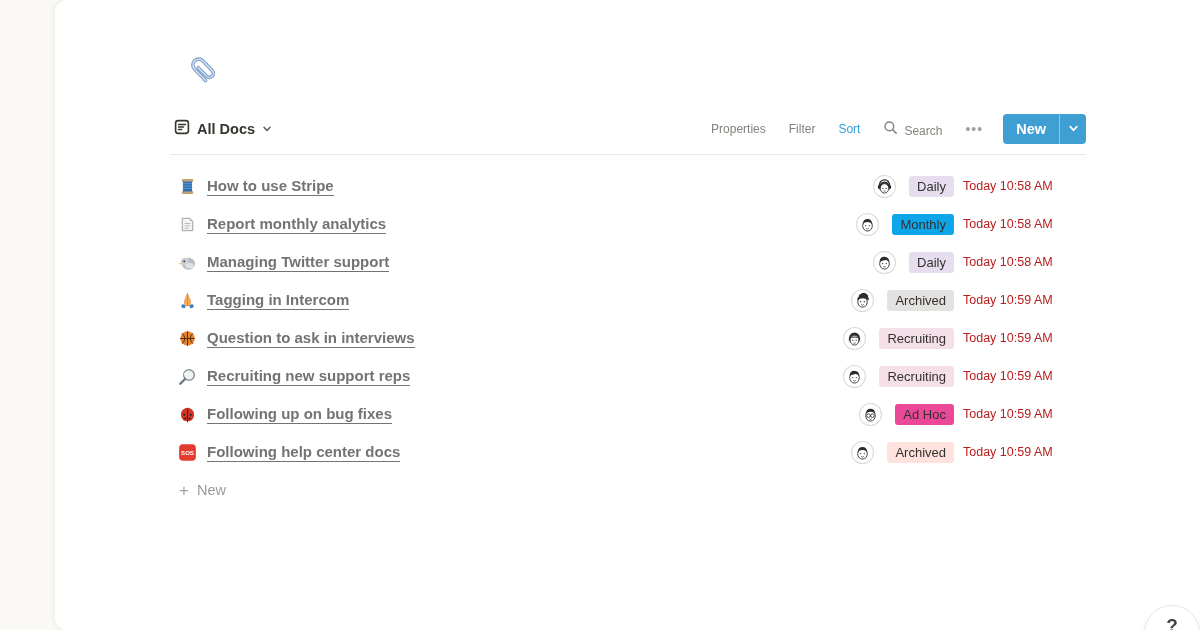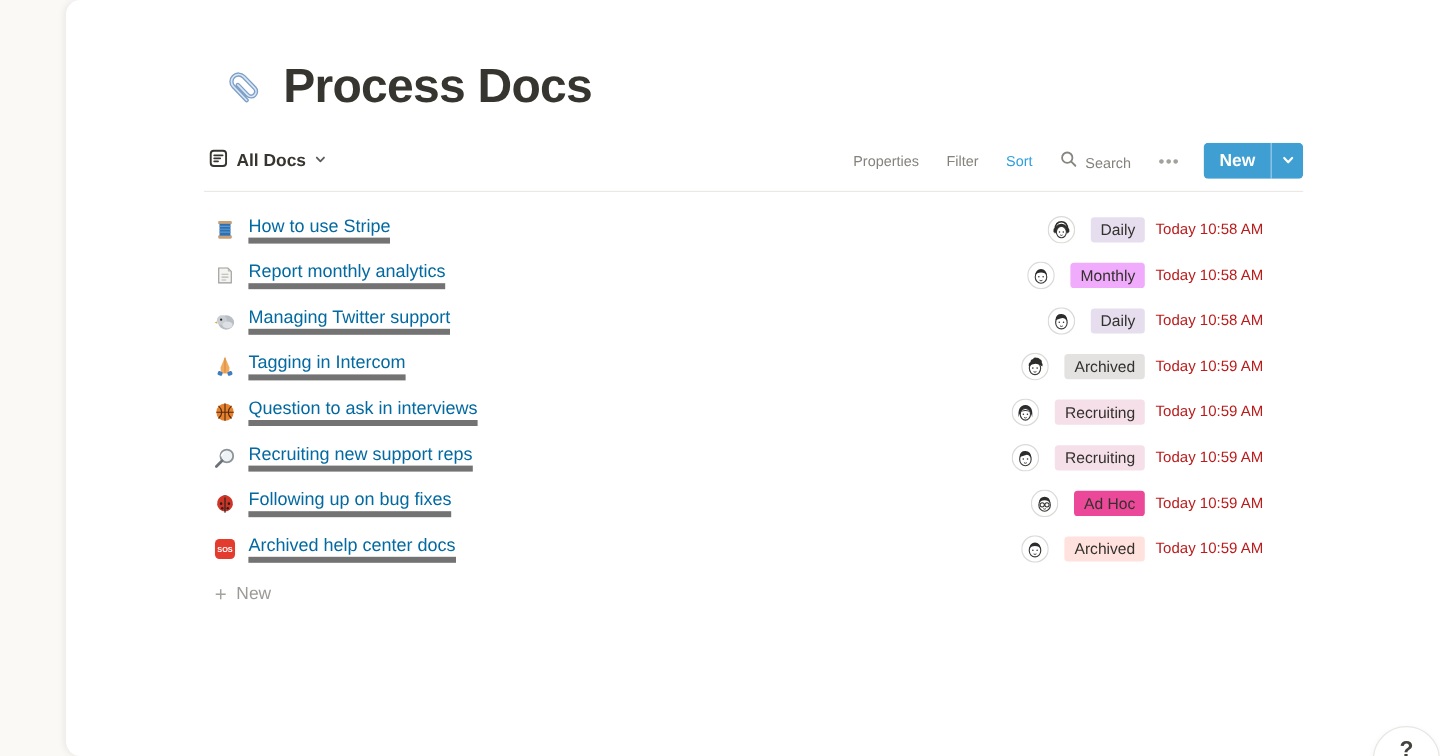--- a/index.html
+++ b/index.html
@@ -45,22 +45,22 @@
     display:flex; align-items:center; justify-content:center;
   }
 
   .divider { margin-top:10px; border-bottom:1px solid #eae9e7; }
 
   
   .rows { margin-top:12px; }
   .row { height:38px; display:flex; align-items:center; cursor:pointer; }
   .doc-icon { width:19px; height:19px; margin:0 10px 0 8px; flex:none; display:inline-flex; }
   .doc-title {
-    font-size:15px; font-weight:400; color:#0369a1; text-decoration:none;
-    border-bottom:5px solid #737373; padding-bottom:1px; white-space:nowrap; cursor:pointer;
+    font-size:15px; font-weight:700; color:#737373; text-decoration:none;
+    border-bottom:1px solid #737373; padding-bottom:1px; white-space:nowrap; cursor:pointer;
   }
   .row-spacer { flex:1; }
   .avatar { width:23px; height:23px; flex:none; margin-right:13px; display:inline-flex; border-radius:50%; }
   .tag {
     height:21px; line-height:21px; padding:0 8px; border-radius:3px;
     font-size:13px; color:#33312d; white-space:nowrap;
   }
   .time { width:123px; margin-left:9px; font-size:12.5px; color:#b91c1c; white-space:nowrap; }
 
   .add-row { height:38px; display:flex; align-items:center; gap:8px; padding-left:9px;
@@ -83,21 +83,20 @@
 
     <div class="page-header">
       <span class="page-emoji">
           <svg viewBox="0 0 36 36" width="38" height="38">
             <g transform="rotate(-44 18 18)" fill="none" stroke-linecap="round">
               <path d="M13.5 27.5 V12.5 a5.6 5.6 0 0 1 11.2 0 V25 a3.9 3.9 0 0 1 -7.8 0 V14" stroke="#7e9fc6" stroke-width="3.4"></path>
               <path d="M13.5 27.5 V12.5 a5.6 5.6 0 0 1 11.2 0 V25 a3.9 3.9 0 0 1 -7.8 0 V14" stroke="#d8e6f5" stroke-width="1.3"></path>
             </g>
           </svg>
         </span>
-      <h1 class="page-title">Process Docs</h1>
     </div>
 
     <div class="toolbar">
       <div class="view-switcher">
         <span>
           <svg viewBox="0 0 16 16" width="16" height="16">
               <rect x="1.6" y="1.6" width="12.8" height="12.8" rx="2.6" fill="none" stroke="#37352f" stroke-width="1.6"></rect>
               <path d="M4.5 5.4h7M4.5 7.9h5M4.5 10.4h3.2" stroke="#37352f" stroke-width="1.5" stroke-linecap="round"></path>
             </svg>
         </span>
@@ -182,21 +181,21 @@
     <span class="avatar">
             <svg viewBox="0 0 22 22" width="23" height="23">
               <circle cx="11" cy="11" r="10.5" fill="#fff" stroke="#dbdad7"></circle>
               <ellipse cx="11" cy="12.2" rx="4.6" ry="5.1" fill="#fff" stroke="#3a3a38" stroke-width=".9"></ellipse>
               <path d="M6.4 11 Q6.8 5.8 11 5.8 Q15.2 5.8 15.6 11 Q14.4 8.7 11 8.7 Q7.6 8.7 6.4 11Z" fill="#2c2c2a"></path>
               <circle cx="9.3" cy="12" r=".62" fill="#2c2c2a"></circle>
               <circle cx="12.7" cy="12" r=".62" fill="#2c2c2a"></circle>
               <path d="M10.1 15.1 q.9.7 1.8 0" stroke="#2c2c2a" stroke-width=".7" fill="none" stroke-linecap="round"></path>
             </svg>
           </span>
-    <span class="tag" style="background: #f0abfc;">Monthly</span>
+    <span class="tag" style="background: #0ea5e9;">Monthly</span>
     <span class="time">Today 10:58 AM</span>
   </div>
 
   <div class="row">
     <span class="doc-icon">
             <svg viewBox="0 0 20 20" width="19" height="19">
               <ellipse cx="11" cy="11.3" rx="7" ry="6.3" fill="#b9bec4"></ellipse>
               <circle cx="7.3" cy="9.3" r="4.4" fill="#c9ced3"></circle>
               <path d="M3 10.4 l-2.2 1 2.5 1z" fill="#e8a13f"></path>
               <ellipse cx="12.2" cy="13.4" rx="4.4" ry="2.9" fill="#dde1e5"></ellipse>
@@ -321,21 +320,21 @@
     <span class="time">Today 10:59 AM</span>
   </div>
 
   <div class="row">
     <span class="doc-icon">
             <svg viewBox="0 0 20 20" width="19" height="19">
               <rect x="1.2" y="1.2" width="17.6" height="17.6" rx="4" fill="#e33b2e"></rect>
               <text x="10" y="12.8" font-size="6.4" font-weight="bold" fill="#ffffff" text-anchor="middle" font-family="Liberation Sans, sans-serif">SOS</text>
             </svg>
           </span>
-    <a class="doc-title">Archived help center docs</a>
+    <a class="doc-title">Following help center docs</a>
     <span class="row-spacer"></span>
     <span class="avatar">
             <svg viewBox="0 0 22 22" width="23" height="23">
               <circle cx="11" cy="11" r="10.5" fill="#fff" stroke="#dbdad7"></circle>
               <ellipse cx="11" cy="12.2" rx="4.6" ry="5.1" fill="#fff" stroke="#3a3a38" stroke-width=".9"></ellipse>
               <path d="M6.4 11 Q6.8 5.8 11 5.8 Q15.2 5.8 15.6 11 Q14.4 8.7 11 8.7 Q7.6 8.7 6.4 11Z" fill="#2c2c2a"></path>
               <circle cx="9.3" cy="12" r=".62" fill="#2c2c2a"></circle>
               <circle cx="12.7" cy="12" r=".62" fill="#2c2c2a"></circle>
               <path d="M10.1 15.1 q.9.7 1.8 0" stroke="#2c2c2a" stroke-width=".7" fill="none" stroke-linecap="round"></path>
             </svg>

